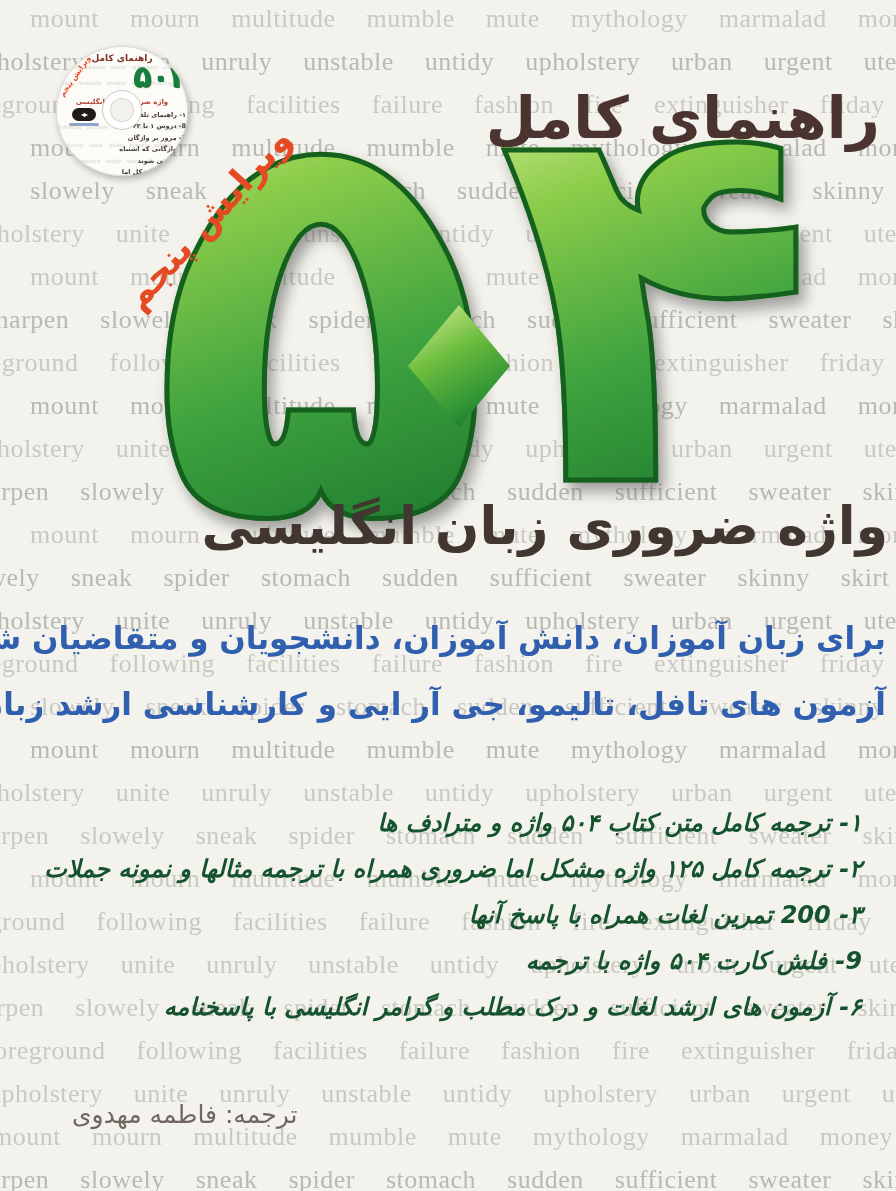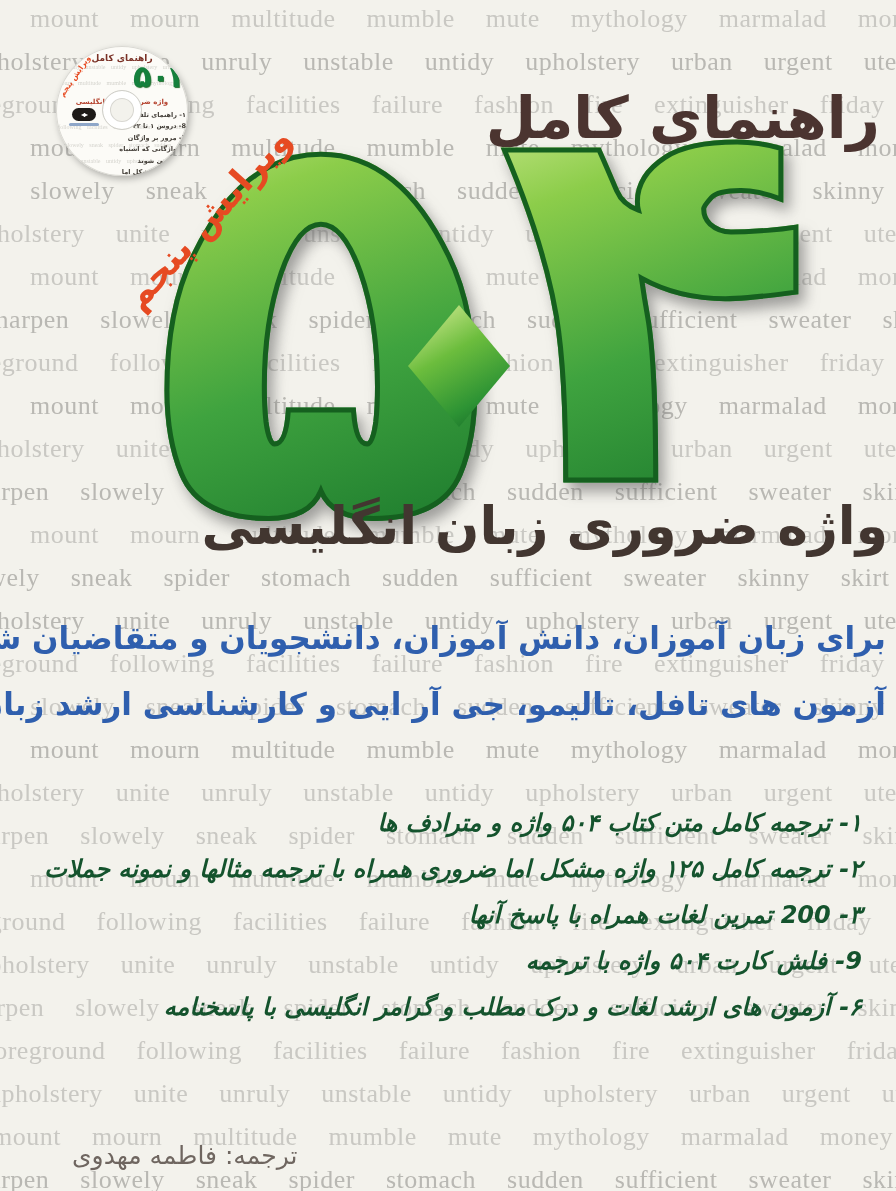--- a/index.html
+++ b/index.html
@@ -68,21 +68,21 @@
     text-align:right;font-size:31px;font-weight:bold;color:#2f5fae;
     white-space:nowrap;
   }
   #features{
     position:absolute;right:34px;top:800px;width:840px;
     list-style:none;margin:0;padding:0;
     text-align:right;font-size:24px;font-weight:bold;color:#14532d;font-style:italic;
   }
   #features li{line-height:46px;white-space:nowrap;}
   #translator-line{
-    position:absolute;left:72px;top:1141px;
+    position:absolute;left:72px;top:1100px;
     font-size:25px;color:#6f6660;
   }
   
   #cd{
     position:absolute;left:56px;top:46px;width:132px;height:130px;
     background:#fcfbf7;border-radius:50%;
     box-shadow:2px 3px 7px rgba(0,0,0,.28), inset 0 0 0 1px #d9d8d2;
     overflow:hidden;
   }
   .cd-tiny-row{

